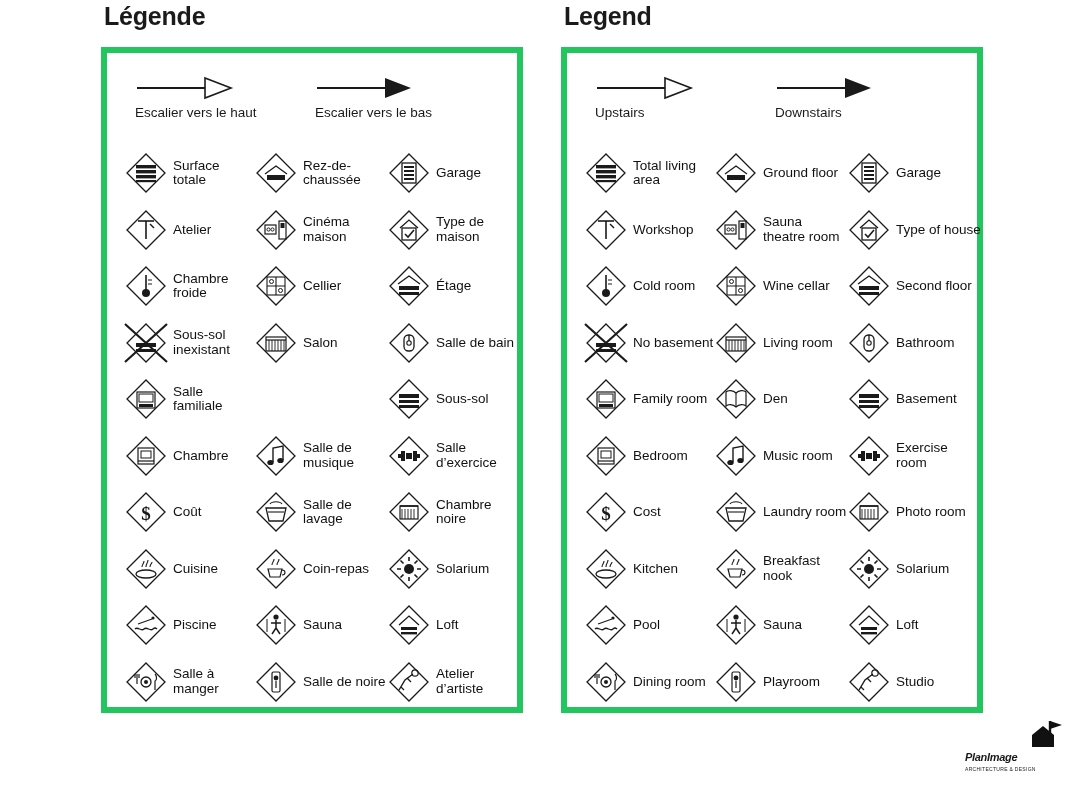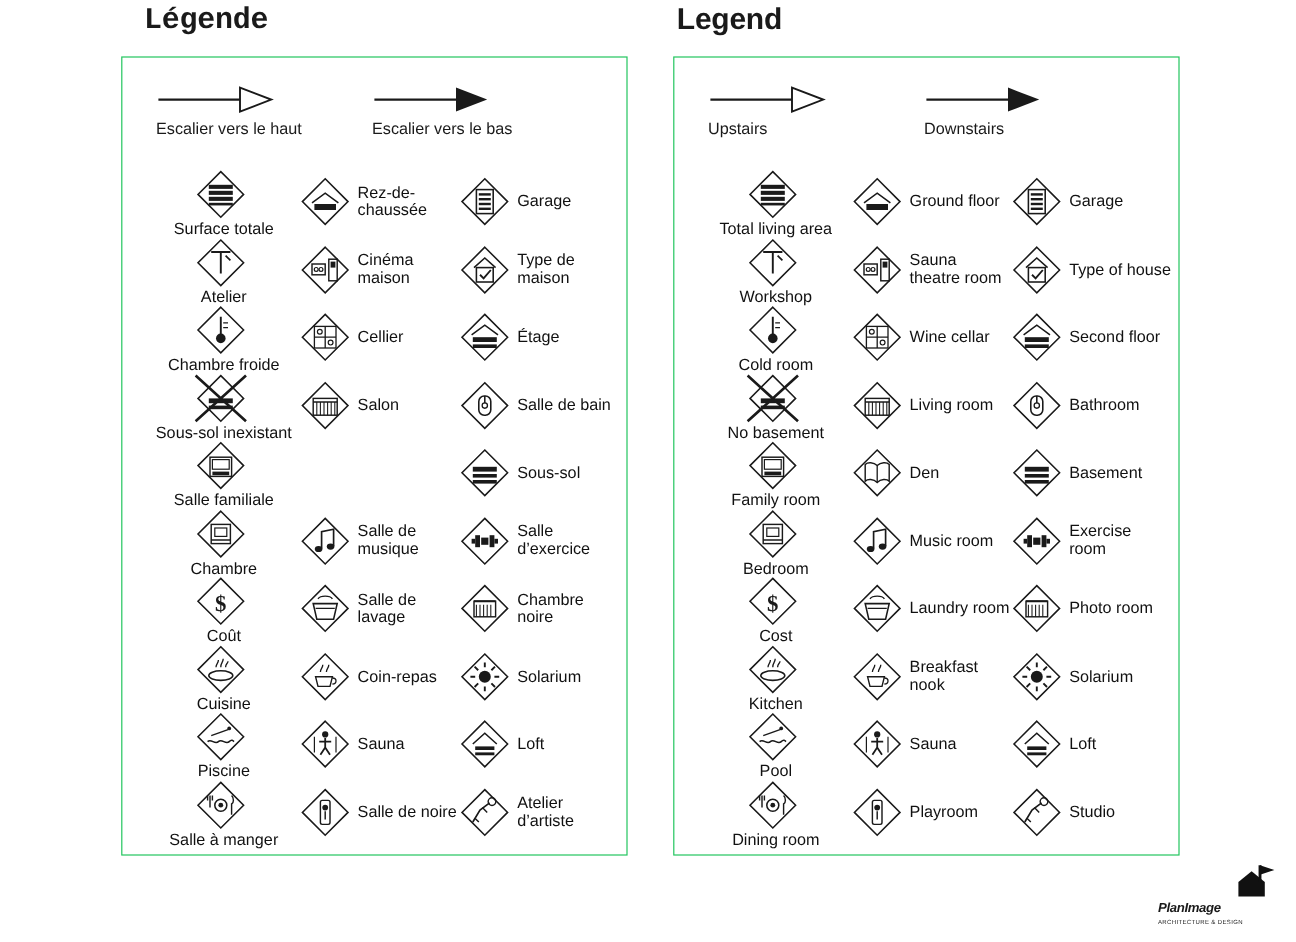--- a/index.html
+++ b/index.html
@@ -13,35 +13,35 @@
     position: relative;
     font-family: "Liberation Sans", sans-serif;
     color: #1a1a1a;
     overflow: hidden;
   }
   .panel {
     position: absolute;
     top: 47px;
     width: 422px;
     height: 666px;
-    border: 1px solid #22c55e;
+    border: 6px solid #22c55e;
     box-sizing: border-box;
     background: #fff;
   }
   #panel-fr { left: 101px; }
   #panel-en { left: 561px; }
 
   .panel-title {
     position: absolute;
     top: 2px;
     font-size: 25px;
     font-weight: bold;
     letter-spacing: -0.2px;
   }
-  #title-fr { left: 120px; font-family: Liberation Mono, monospace; }
+  #title-fr { left: 104px; }
   #title-en { left: 564px; }
 
   
   .arrows {
     position: absolute;
     top: 22px;
     left: 0;
     width: 100%;
     height: 72px;
   }
@@ -70,21 +70,21 @@
     position: relative;
     height: 56.5px;
   }
   .cell {
     position: absolute;
     top: 0;
     display: flex;
     align-items: center;
     height: 56.5px;
   }
-  .c0 { left: 17px;  width: 130px; flex-direction: column; }
+  .c0 { left: 17px;  width: 130px; }
   .c1 { left: 147px; width: 133px; }
   .c2 { left: 280px; width: 134px; }
 
   .sym {
     width: 44px;
     height: 44px;
     flex: 0 0 44px;
     position: relative;
   }
   .sym svg { display: block; }

